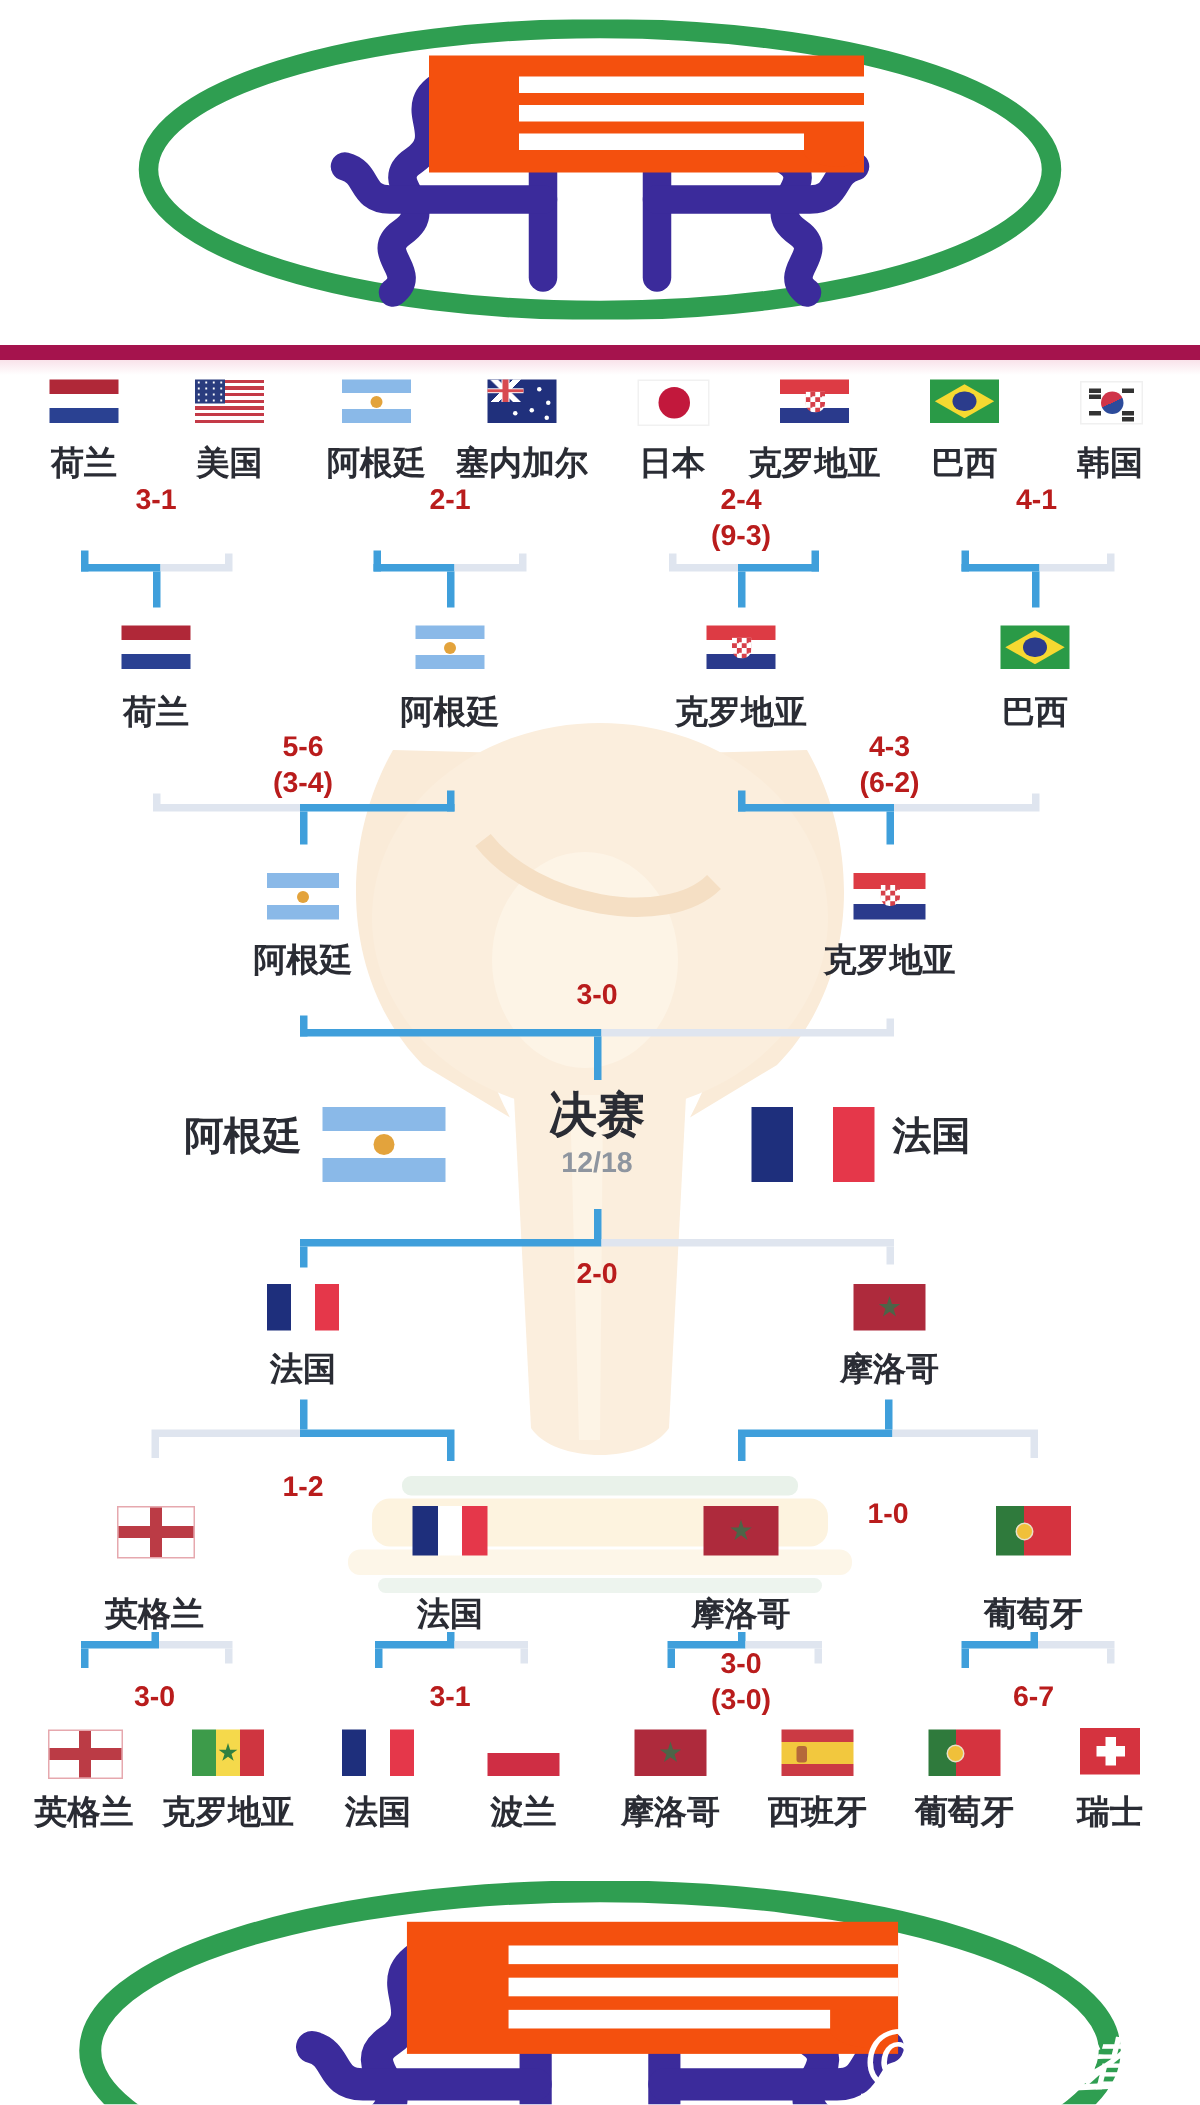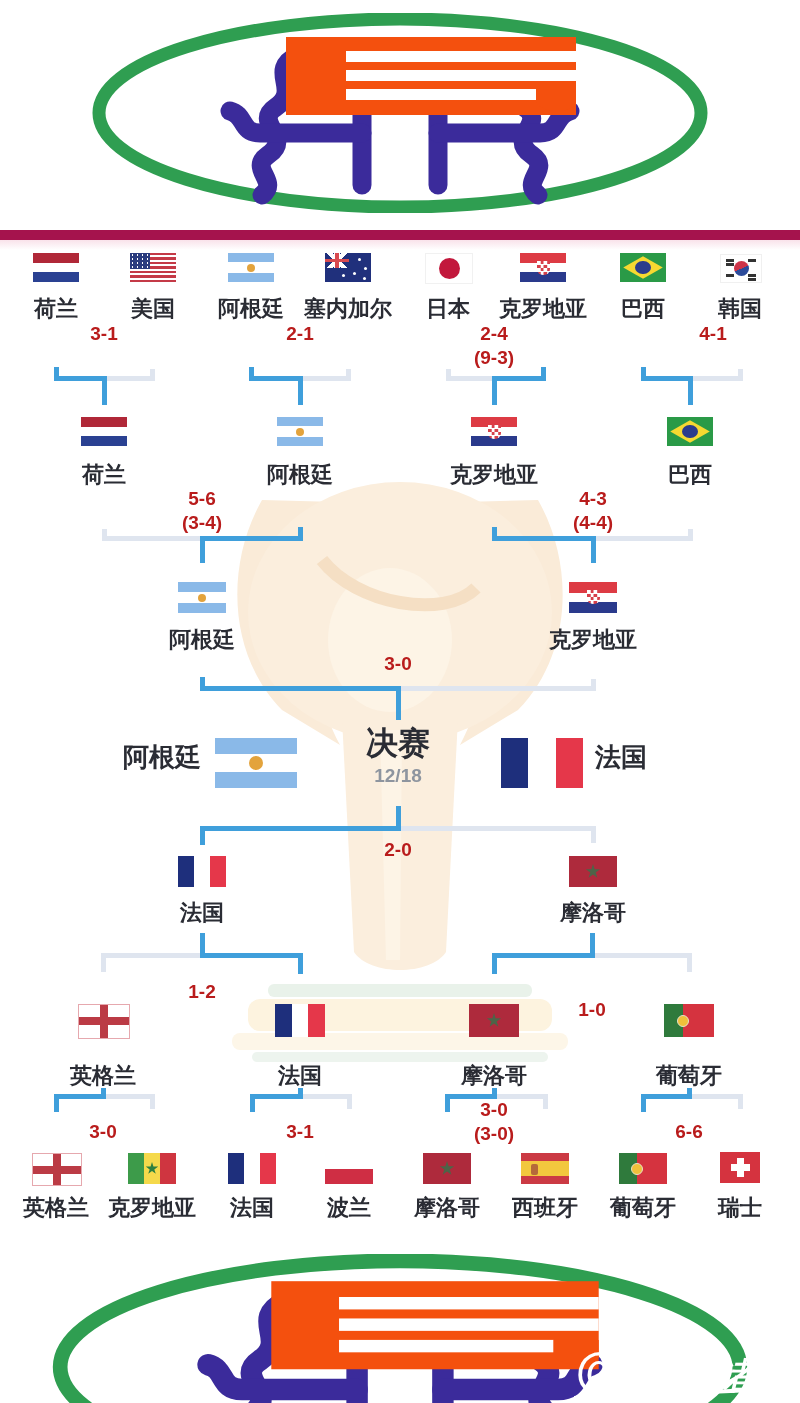--- a/index.html
+++ b/index.html
@@ -221,36 +221,36 @@
   <div class="tlabel" style="left:348px;top:297px">塞内加尔</div>
   <div class="tlabel" style="left:448px;top:297px">日本</div>
   <div class="tlabel" style="left:543px;top:297px">克罗地亚</div>
   <div class="tlabel" style="left:643px;top:297px">巴西</div>
   <div class="tlabel" style="left:740px;top:297px">韩国</div>
 
   <div class="score" style="left:104px;top:322px">3-1</div>
   <div class="score" style="left:300px;top:322px">2-1</div>
   <div class="score" style="left:494px;top:322px">2-4</div>
   <div class="score" style="left:494px;top:346px">(9-3)</div>
-  <div class="score" style="left:713px;top:322px">4-1</div>
+  <div class="score" style="left:691px;top:322px">4-1</div>
 
   <div class="flag s f-netherlands" style="left:81px;top:417px"></div>
   <div class="flag s f-argentina" style="left:277px;top:417px"></div>
   <div class="flag s f-croatia" style="left:471px;top:417px"></div>
   <div class="flag s f-brazil" style="left:667px;top:417px"></div>
 
   <div class="tlabel" style="left:104px;top:463px">荷兰</div>
   <div class="tlabel" style="left:300px;top:463px">阿根廷</div>
   <div class="tlabel" style="left:494px;top:463px">克罗地亚</div>
   <div class="tlabel" style="left:690px;top:463px">巴西</div>
 
   <div class="score" style="left:202px;top:487px">5-6</div>
   <div class="score" style="left:202px;top:511px">(3-4)</div>
   <div class="score" style="left:593px;top:487px">4-3</div>
-  <div class="score" style="left:593px;top:511px">(4-4)</div>
+  <div class="score" style="left:593px;top:511px">(6-2)</div>
 
   <div class="flag m f-argentina" style="left:178px;top:582px"></div>
   <div class="flag m f-croatia" style="left:569px;top:582px"></div>
   <div class="tlabel" style="left:202px;top:628px">阿根廷</div>
   <div class="tlabel" style="left:593px;top:628px">克罗地亚</div>
   <div class="score" style="left:398px;top:652px">3-0</div>
 
   <div class="tlabel biglabel" style="left:162px;top:743px">阿根廷</div>
   <div class="flag L f-argentina" style="left:215px;top:738px"></div>
   <div class="final-title" style="left:398px;top:726px">决赛</div>
@@ -274,21 +274,21 @@
 
   <div class="tlabel" style="left:103px;top:1064px">英格兰</div>
   <div class="tlabel" style="left:300px;top:1064px">法国</div>
   <div class="tlabel" style="left:494px;top:1064px">摩洛哥</div>
   <div class="tlabel" style="left:689px;top:1064px">葡萄牙</div>
 
   <div class="score" style="left:103px;top:1120px">3-0</div>
   <div class="score" style="left:300px;top:1120px">3-1</div>
   <div class="score" style="left:494px;top:1098px">3-0</div>
   <div class="score" style="left:494px;top:1122px">(3-0)</div>
-  <div class="score" style="left:689px;top:1120px">6-6</div>
+  <div class="score" style="left:689px;top:1120px">6-7</div>
 
   <div class="flag m f-england" style="left:32px;top:1153px"></div>
   <div class="flag m f-senegal" style="left:128px;top:1153px"></div>
   <div class="flag m f-france" style="left:228px;top:1153px"></div>
   <div class="flag m f-poland" style="left:325px;top:1153px"></div>
   <div class="flag m f-morocco" style="left:423px;top:1153px"></div>
   <div class="flag m f-spain" style="left:521px;top:1153px"></div>
   <div class="flag m f-portugal" style="left:619px;top:1153px"></div>
   <div class="flag sw f-switzerland" style="left:720px;top:1152px"></div>
 

